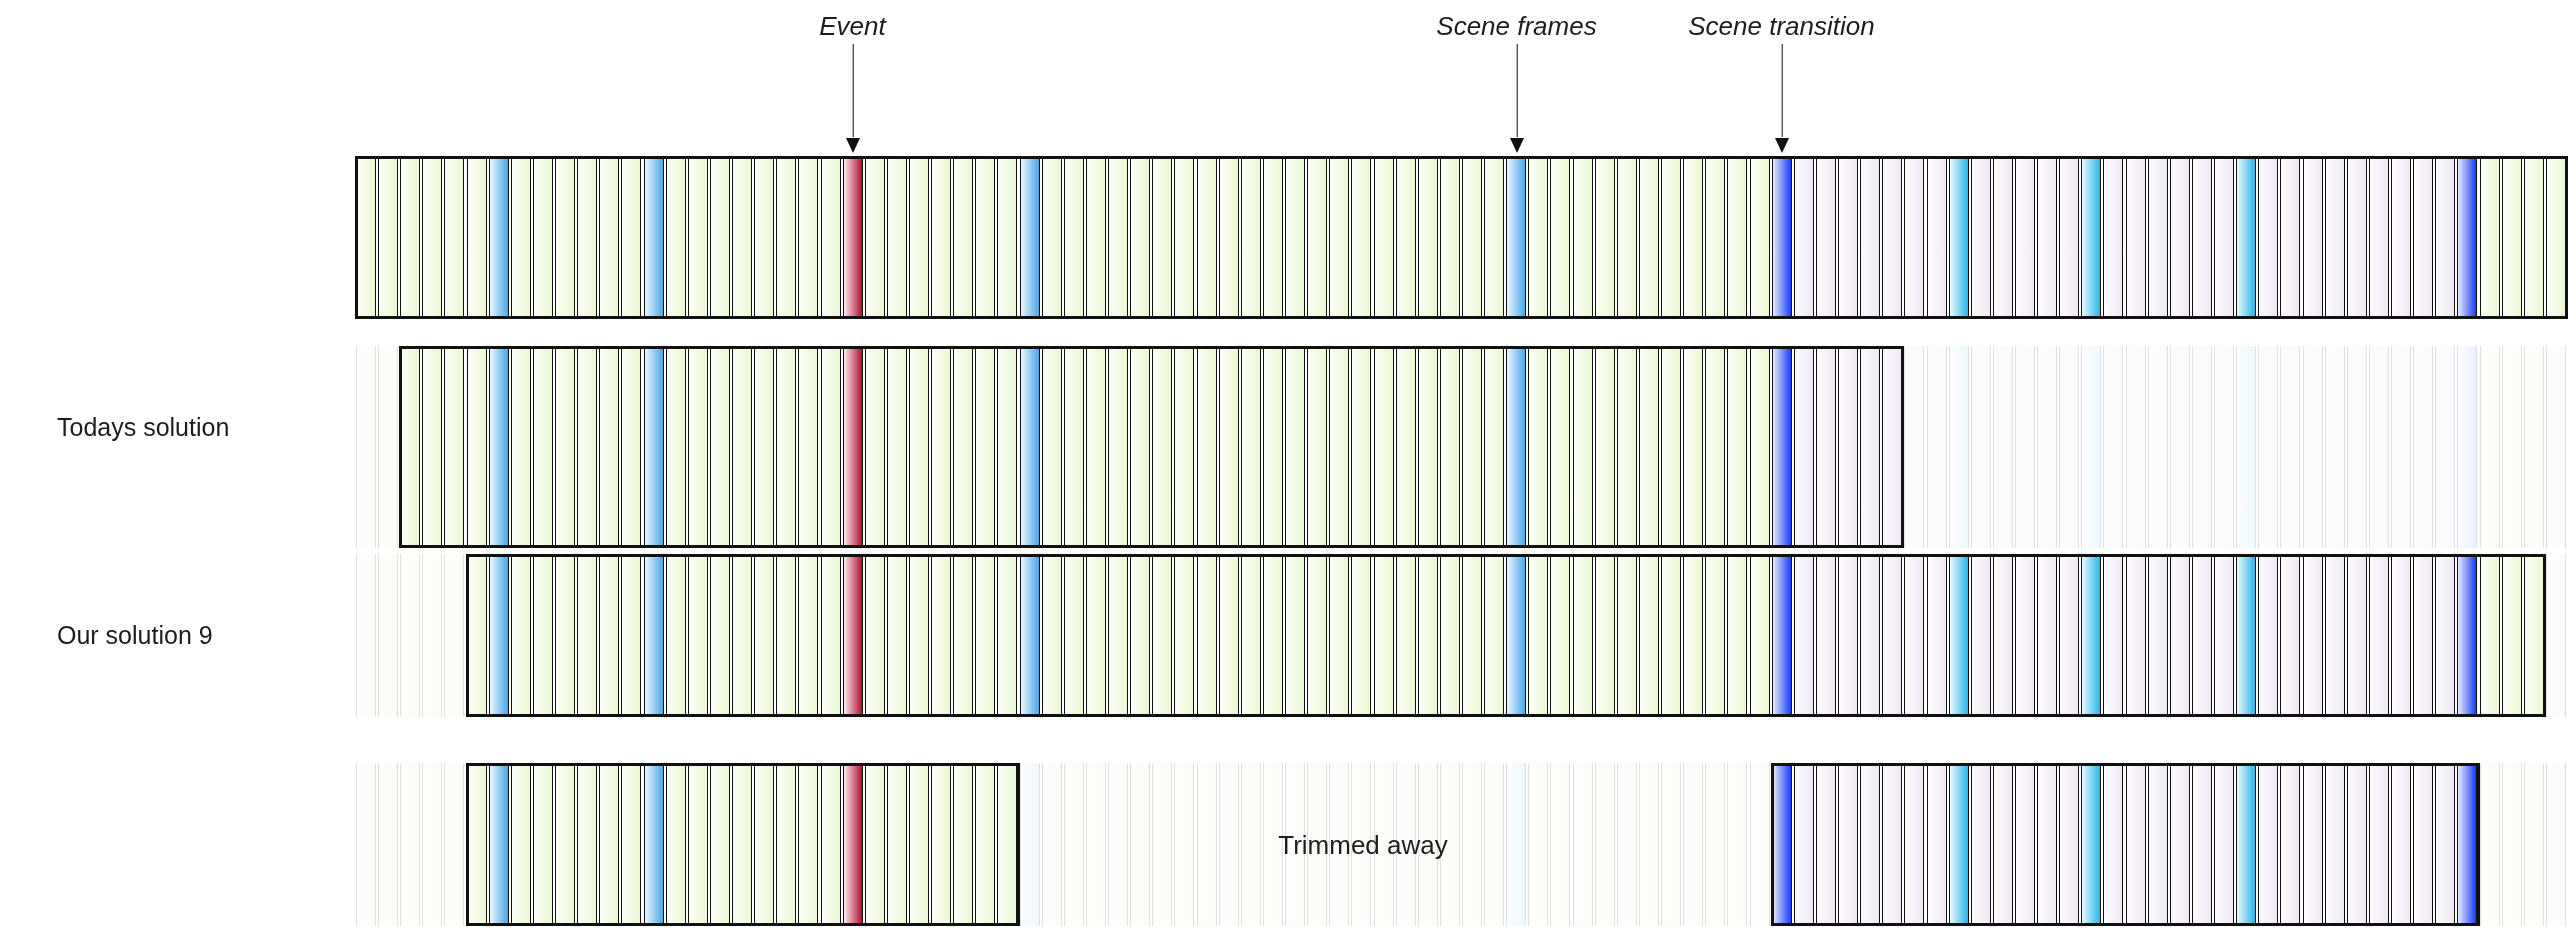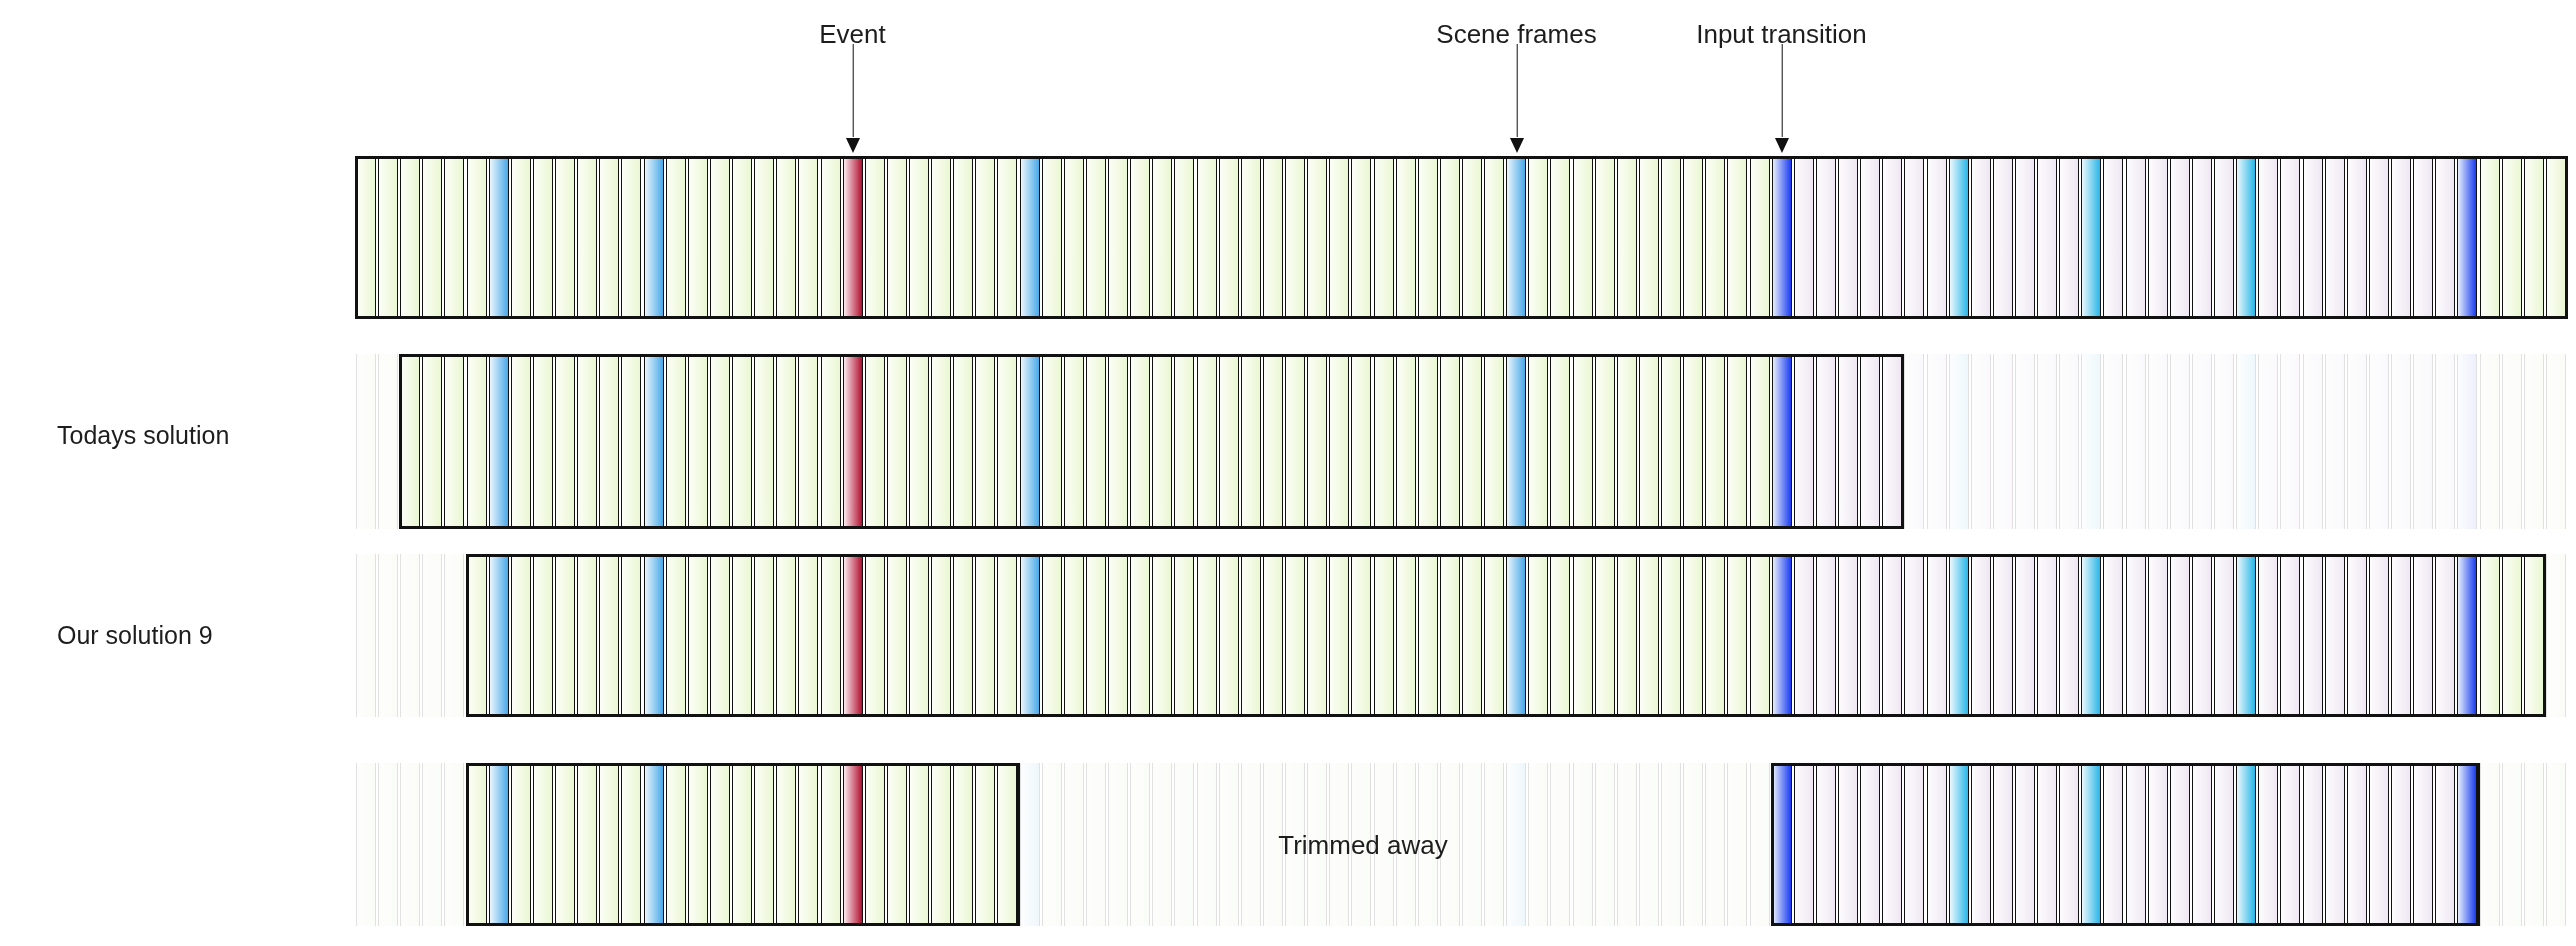--- a/index.html
+++ b/index.html
@@ -7,21 +7,21 @@
     font-family:"Liberation Sans", sans-serif;
     color:#1a1a1a;
     width:2576px;height:946px;position:relative;overflow:hidden;
   }
   #stage{position:absolute;left:0;top:0;width:2576px;height:946px;}
 
   
   .annot{position:absolute;}
   .annot .annot-label{
     position:absolute;left:50%;transform:translateX(-50%);
-    top:12px;white-space:nowrap;font-size:26px;line-height:31px;color:#1d1d1d;
+    top:4px;white-space:nowrap;font-size:26px;line-height:31px;color:#1d1d1d;font-style:italic;
   }
   .annot .annot-stem{
     position:absolute;left:50%;transform:translateX(-0.3px);
     width:1.8px;background:#111;
   }
   .annot .annot-head{
     position:absolute;left:50%;transform:translateX(-50%);
     width:0;height:0;border-left:7.8px solid transparent;border-right:7.8px solid transparent;
     border-top:15.6px solid #111;
   }
@@ -154,21 +154,21 @@
         <div class="frame" style="left: 2057px; width: 20px; background: linear-gradient(90deg, rgb(253, 252, 254) 0%, rgb(239, 231, 243) 100%); border-left: 1.8px solid rgb(17, 17, 17); border-right: 1.8px solid rgb(17, 17, 17); opacity: 1;"></div>
         <div class="frame" style="left: 2079px; width: 20px; background: linear-gradient(90deg, rgb(253, 252, 254) 0%, rgb(239, 231, 243) 100%); border-left: 1.8px solid rgb(17, 17, 17); border-right: 1.8px solid rgb(17, 17, 17); opacity: 1;"></div>
         <div class="frame" style="left: 2101px; width: 20px; background: linear-gradient(90deg, rgb(230, 237, 253) 0%, rgb(26, 61, 240) 100%); border-left: 1.8px solid rgb(17, 17, 17); border-right: 1.8px solid rgb(17, 17, 17); opacity: 1;"></div>
         <div class="frame" style="left: 2124px; width: 20px; background: linear-gradient(90deg, rgb(252, 254, 247) 0%, rgb(234, 247, 210) 100%); border-left: 1.8px solid rgb(17, 17, 17); border-right: 1.8px solid rgb(17, 17, 17); opacity: 1;"></div>
         <div class="frame" style="left: 2146px; width: 20px; background: linear-gradient(90deg, rgb(252, 254, 247) 0%, rgb(234, 247, 210) 100%); border-left: 1.8px solid rgb(17, 17, 17); border-right: 1.8px solid rgb(17, 17, 17); opacity: 1;"></div>
         <div class="frame" style="left: 2168px; width: 20px; background: linear-gradient(90deg, rgb(252, 254, 247) 0%, rgb(234, 247, 210) 100%); border-left: 1.8px solid rgb(17, 17, 17); border-right: 1.8px solid rgb(17, 17, 17); opacity: 1;"></div>
         <div class="frame" style="left: 2190px; width: 20px; background: linear-gradient(90deg, rgb(252, 254, 247) 0%, rgb(234, 247, 210) 100%); border-left: 1.8px solid rgb(17, 17, 17); border-right: 1.8px solid rgb(17, 17, 17); opacity: 1;"></div>
       </div>
       <div class="selbox" style="left: 355px; width: 2213px; position: absolute; top: 0px;"></div>
     </div>
-    <div class="row" style="left: 0px; top: 354px; width: 2576px; height: 175px;">
+    <div class="row" style="left: 0px; top: 346px; width: 2576px; height: 202px;">
       <div class="row-label" style="top: 66px; left: 57px;">Todays solution</div>
       <div class="strip" style="left: 356px; width: 2212px;">
         <div class="frame" style="left: 0px; width: 20px; background: linear-gradient(90deg, rgb(253, 254, 251) 0%, rgb(248, 251, 242) 100%); border-left: 1.2px solid rgb(201, 201, 201); border-right: 1.2px solid rgb(201, 201, 201); opacity: 0.55;"></div>
         <div class="frame" style="left: 22px; width: 20px; background: linear-gradient(90deg, rgb(253, 254, 251) 0%, rgb(248, 251, 242) 100%); border-left: 1.2px solid rgb(201, 201, 201); border-right: 1.2px solid rgb(201, 201, 201); opacity: 0.55;"></div>
         <div class="frame" style="left: 44px; width: 20px; background: linear-gradient(90deg, rgb(252, 254, 247) 0%, rgb(234, 247, 210) 100%); border-left: 1.8px solid rgb(17, 17, 17); border-right: 1.8px solid rgb(17, 17, 17); opacity: 1;"></div>
         <div class="frame" style="left: 66px; width: 20px; background: linear-gradient(90deg, rgb(252, 254, 247) 0%, rgb(234, 247, 210) 100%); border-left: 1.8px solid rgb(17, 17, 17); border-right: 1.8px solid rgb(17, 17, 17); opacity: 1;"></div>
         <div class="frame" style="left: 88px; width: 20px; background: linear-gradient(90deg, rgb(252, 254, 247) 0%, rgb(234, 247, 210) 100%); border-left: 1.8px solid rgb(17, 17, 17); border-right: 1.8px solid rgb(17, 17, 17); opacity: 1;"></div>
         <div class="frame" style="left: 111px; width: 20px; background: linear-gradient(90deg, rgb(252, 254, 247) 0%, rgb(234, 247, 210) 100%); border-left: 1.8px solid rgb(17, 17, 17); border-right: 1.8px solid rgb(17, 17, 17); opacity: 1;"></div>
         <div class="frame" style="left: 133px; width: 20px; background: linear-gradient(90deg, rgb(234, 246, 253) 0%, rgb(74, 168, 232) 100%); border-left: 1.8px solid rgb(17, 17, 17); border-right: 1.8px solid rgb(17, 17, 17); opacity: 1;"></div>
         <div class="frame" style="left: 155px; width: 20px; background: linear-gradient(90deg, rgb(252, 254, 247) 0%, rgb(234, 247, 210) 100%); border-left: 1.8px solid rgb(17, 17, 17); border-right: 1.8px solid rgb(17, 17, 17); opacity: 1;"></div>
@@ -484,18 +484,18 @@
       <div class="annot-label">Event</div>
       <div class="annot-stem" style="top: 37px; height: 93px;"></div>
       <div class="annot-head" style="top: 131px;"></div>
     </div>
     <div class="annot" style="left: 1337px; top: 7.2px; width: 359px; height: 146px;">
       <div class="annot-label">Scene frames</div>
       <div class="annot-stem" style="top: 37px; height: 93px;"></div>
       <div class="annot-head" style="top: 131px;"></div>
     </div>
     <div class="annot" style="left: 1602px; top: 7.2px; width: 359px; height: 146px;">
-      <div class="annot-label">Input transition</div>
+      <div class="annot-label">Scene transition</div>
       <div class="annot-stem" style="top: 37px; height: 93px;"></div>
       <div class="annot-head" style="top: 131px;"></div>
     </div>
   </div>
 
 
 </body></html>

